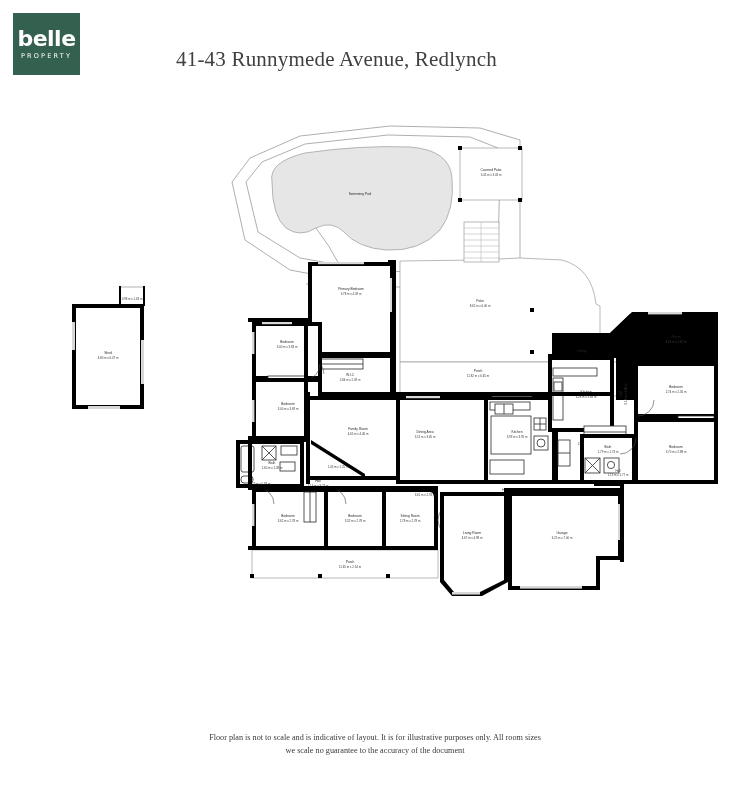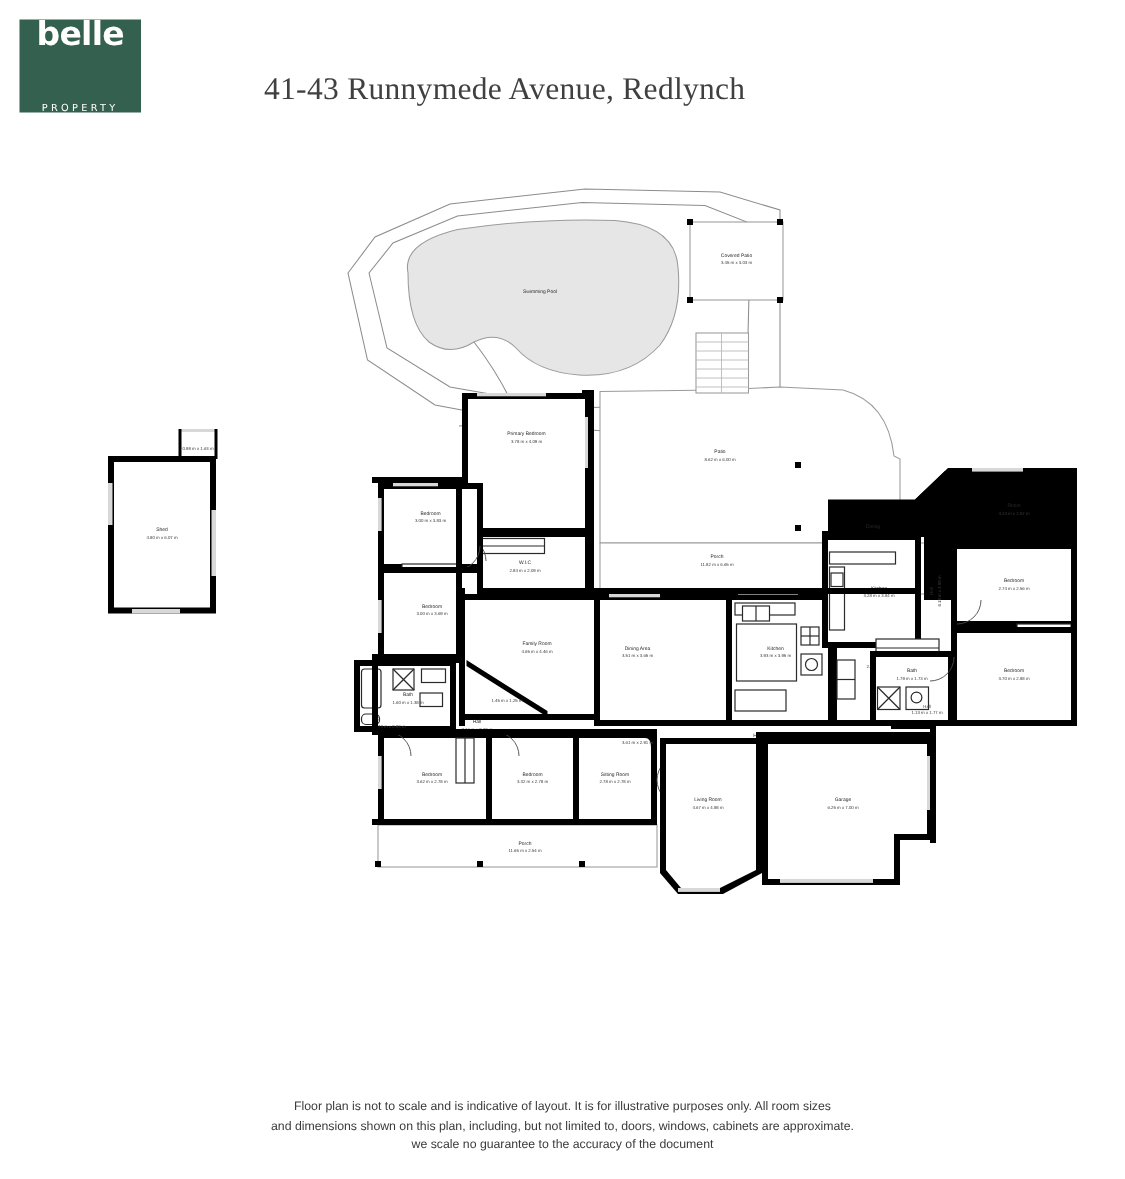--- a/index.html
+++ b/index.html
@@ -4,44 +4,44 @@
 <title>Floor Plan</title>
 <style>
   html,body{margin:0;padding:0;background:#ffffff;}
   body{
     width:750px;height:786px;position:relative;overflow:hidden;
     font-family:"Liberation Sans", sans-serif;color:#1a1a1a;
   }
   
   #header{position:absolute;left:0;top:0;width:750px;height:100px;}
   #logo-box{
-    position:absolute;left:13px;top:13px;width:81px;height:62px;
+    position:absolute;left:13px;top:13px;width:67px;height:62px;
     background:#33604f;display:flex;flex-direction:column;
-    align-items:center;justify-content:space-between;
+    align-items:center;justify-content:center;
   }
   #logo-word{
     color:#ffffff;font-family:"DejaVu Sans", sans-serif;font-weight:bold;
     font-size:22px;letter-spacing:-0.5px;line-height:1;
   }
   #logo-sub{
     color:#ffffff;font-family:"DejaVu Sans", sans-serif;font-weight:normal;
     font-size:6.5px;letter-spacing:2.2px;margin-top:3px;line-height:1;
   }
   #title{
     position:absolute;left:176px;top:47px;
     font-family:"Liberation Serif", serif;font-size:21px;color:#404040;
     letter-spacing:0.2px;white-space:nowrap;
   }
   
   #plan{position:absolute;left:0;top:100px;width:750px;height:625px;}
   #plan svg{display:block;}
   
   #footer{
     position:absolute;left:0;top:732px;width:750px;
-    text-align:center;font-family:Liberation Sans, sans-serif;
+    text-align:center;font-family:Liberation Serif, serif;
     font-size:8.2px;line-height:1.55;color:#3a3a3a;
   }
   #footer div{white-space:nowrap;}
 </style>
 </head>
 <body>
 
 <div id="header">
   <div id="logo-box">
     <div id="logo-word">belle</div>
@@ -414,15 +414,14 @@
       <rect class="w" x="548" y="254" width="70" height="4"></rect>
       <rect class="w" x="714" y="212" width="4" height="172"></rect>
       <rect class="w" x="632" y="380" width="86" height="4"></rect>
     </g>
   </g>
 </svg>
 </div>
 
 <div id="footer">
   <div>Floor plan is not to scale and is indicative of layout. It is for illustrative purposes only. All room sizes</div>
-  <div>and dimensions shown on this plan, including, but not limited to, doors, windows, cabinets are approximate.</div>
   <div>we scale no guarantee to the accuracy of the document</div>
 </div>
 
 </body></html>

